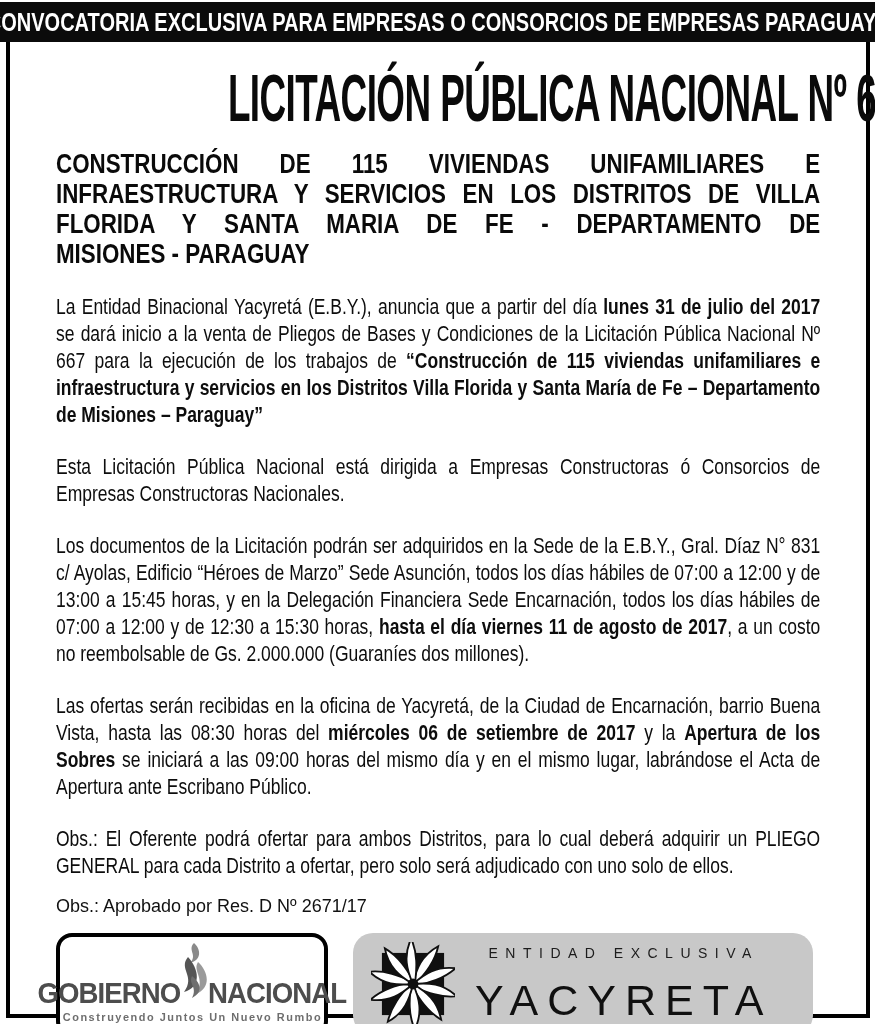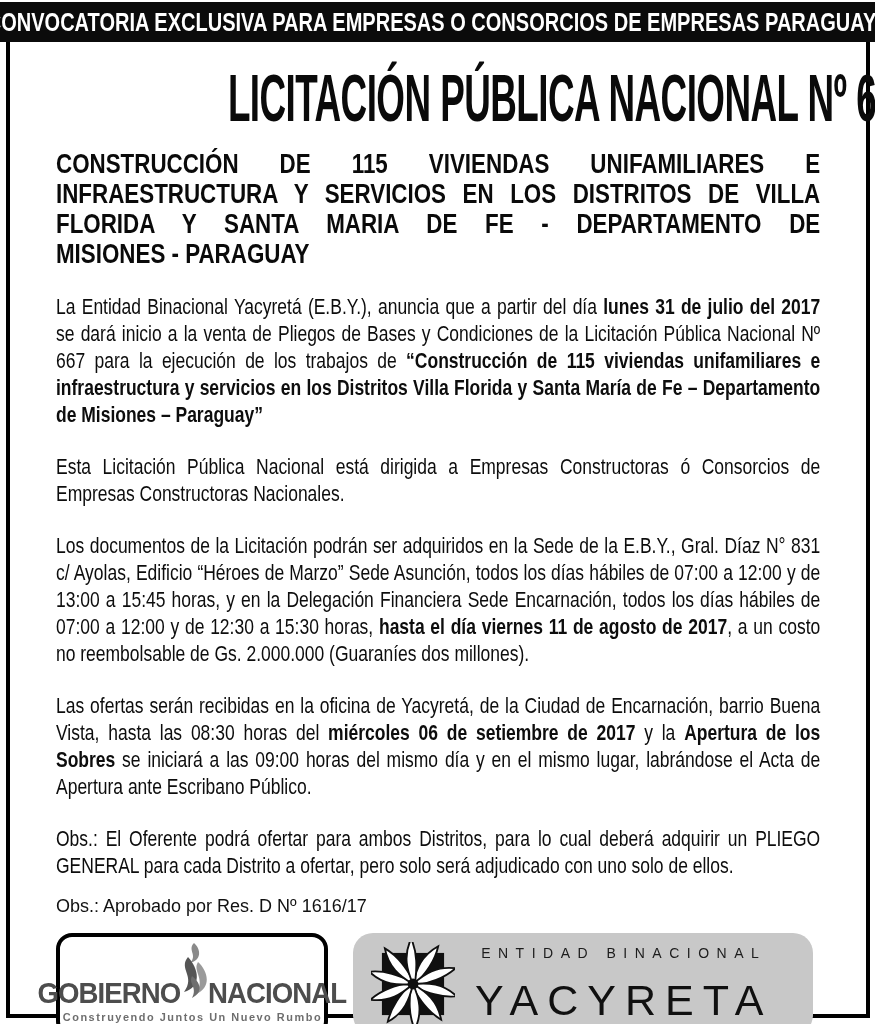--- a/index.html
+++ b/index.html
@@ -70,21 +70,21 @@
       <div class="line">FLORIDA Y SANTA MARIA DE FE - DEPARTAMENTO DE</div>
       <div class="line last">MISIONES - PARAGUAY</div>
     </div>
 
     <p class="doc-p"><span>La Entidad Binacional Yacyretá (E.B.Y.), anuncia que a partir del día </span><span class="b">lunes 31 de julio del 2017</span><span> se dará inicio a la venta de Pliegos de Bases y Condiciones de la Licitación Pública Nacional Nº 667 para la ejecución de los trabajos de </span><span class="b">“Construcción de 115 viviendas unifamiliares e infraestructura y servicios en los Distritos Villa Florida y Santa María de Fe – Departamento de Misiones – Paraguay”</span></p>
     <p class="doc-p"><span>Esta Licitación Pública Nacional está dirigida a Empresas Constructoras ó Consorcios de Empresas Constructoras Nacionales.</span></p>
     <p class="doc-p"><span>Los documentos de la Licitación podrán ser adquiridos en la Sede de la E.B.Y., Gral. Díaz N° 831 c/ Ayolas, Edificio “Héroes de Marzo” Sede Asunción, todos los días hábiles de 07:00 a 12:00 y de 13:00 a 15:45 horas, y en la Delegación Financiera Sede Encarnación, todos los días hábiles de 07:00 a 12:00 y de 12:30 a 15:30 horas, </span><span class="b">hasta el día viernes 11 de agosto de 2017</span><span>, a un costo no reembolsable de Gs. 2.000.000 (Guaraníes dos millones).</span></p>
     <p class="doc-p"><span>Las ofertas serán recibidas en la oficina de Yacyretá, de la Ciudad de Encarnación, barrio Buena Vista, hasta las 08:30 horas del </span><span class="b">miércoles 06 de setiembre de 2017</span><span> y la </span><span class="b">Apertura de los Sobres</span><span> se iniciará a las 09:00 horas del mismo día y en el mismo lugar, labrándose el Acta de Apertura ante Escribano Público.</span></p>
     <p class="doc-p"><span>Obs.: El Oferente podrá ofertar para ambos Distritos, para lo cual deberá adquirir un PLIEGO GENERAL para cada Distrito a ofertar, pero solo será adjudicado con uno solo de ellos.</span></p>
 
-    <p class="approval">Obs.: Aprobado por Res. D Nº 1616/17</p>
+    <p class="approval">Obs.: Aprobado por Res. D Nº 2671/17</p>
 
     <div class="logos">
 
       <div class="gob-box">
         <svg class="flame" viewBox="0 0 36 62" xmlns="http://www.w3.org/2000/svg">
           <path d="M20 1 C13 8 24 13 16 21 C28 18 27 7 20 1 Z" fill="#8a8a8a"></path>
           <path d="M14 15 C4 27 22 34 10 50 C28 45 25 27 14 15 Z" fill="#555555"></path>
           <path d="M24 20 C18 30 32 36 22 52 C38 45 34 29 24 20 Z" fill="#9a9a9a"></path>
           <path d="M18 34 C14 42 24 45 18 56 C30 50 26 40 18 34 Z" fill="#6e6e6e"></path>
         </svg>
@@ -126,20 +126,20 @@
             <g transform="rotate(288 50 50)">
                 <path d="M50 50 C54 32 60 16 80 5 C76 24 64 38 55 48 Z" fill="#ffffff" stroke="#101010" stroke-width="2.2"></path>
               </g>
             <g transform="rotate(324 50 50)">
                 <path d="M50 50 C54 32 60 16 80 5 C76 24 64 38 55 48 Z" fill="#ffffff" stroke="#101010" stroke-width="2.2"></path>
               </g>
           </g>
           <circle cx="50" cy="50" r="6.5" fill="#101010"></circle>
         </svg>
         <div class="eby-text">
-          <div class="eby-entity">ENTIDAD BINACIONAL</div>
+          <div class="eby-entity">ENTIDAD EXCLUSIVA</div>
           <div class="eby-name">YACYRETA</div>
         </div>
       </div>
 
     </div>
   </div>
 </div>
 
 </body></html>

